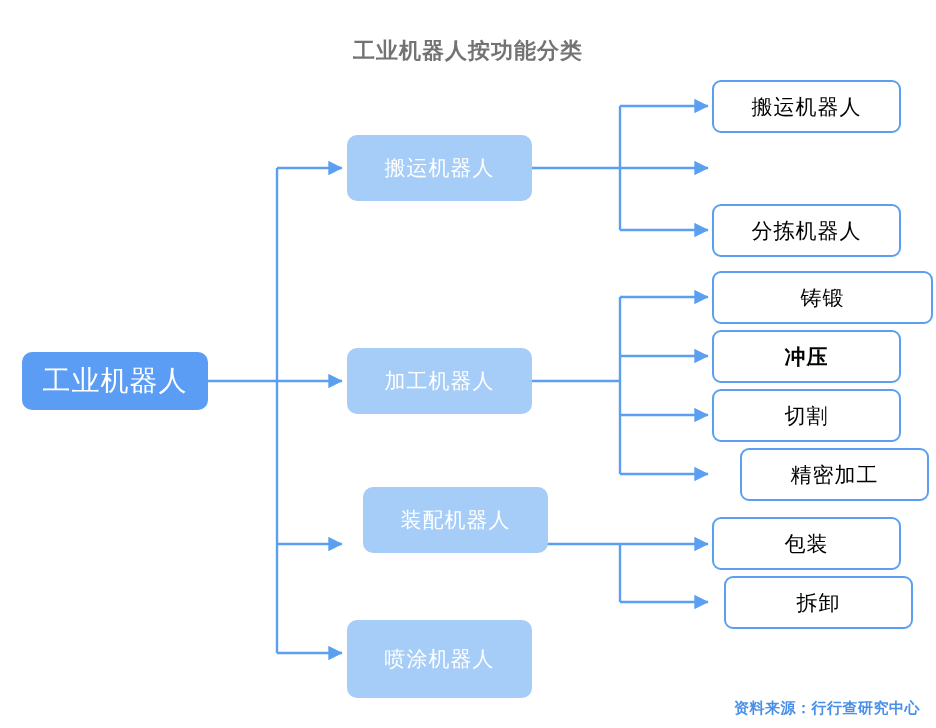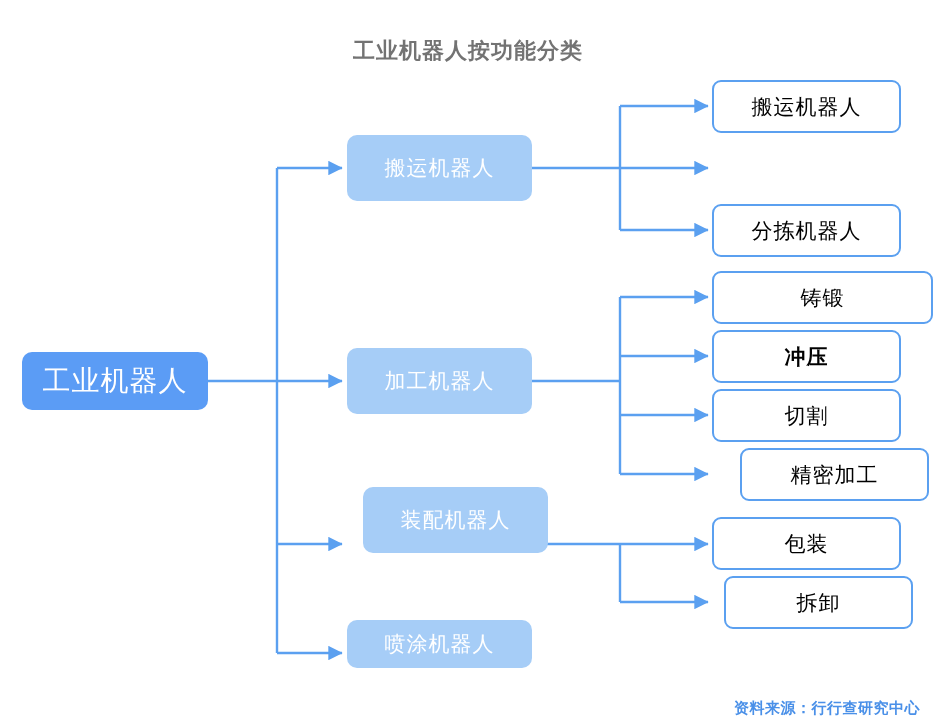--- a/index.html
+++ b/index.html
@@ -130,21 +130,21 @@
   </div>
 
   <div class="node node-l2" style="left:347px; top:348px; width:185px; height:66px;">
     <span>加工机器人</span>
   </div>
 
   <div class="node node-l2" style="left:347px; top:487px; width:185px; height:66px;margin-left:16px;">
     <span>装配机器人</span>
   </div>
 
-  <div class="node node-l2" style="left:347px; top:620px; width:185px; height:48px;">
+  <div class="node node-l2" style="left:347px; top:620px; width:185px; height:78px;">
     <span>喷涂机器人</span>
   </div>
 
   <div class="node node-l3" style="left:712px; top:80px; width:189px; height:53px;">
     <span>搬运机器人</span>
   </div>
   <div class="node node-l3" style="left:712px; top:204px; width:189px; height:53px;">
     <span>分拣机器人</span>
   </div>
 

